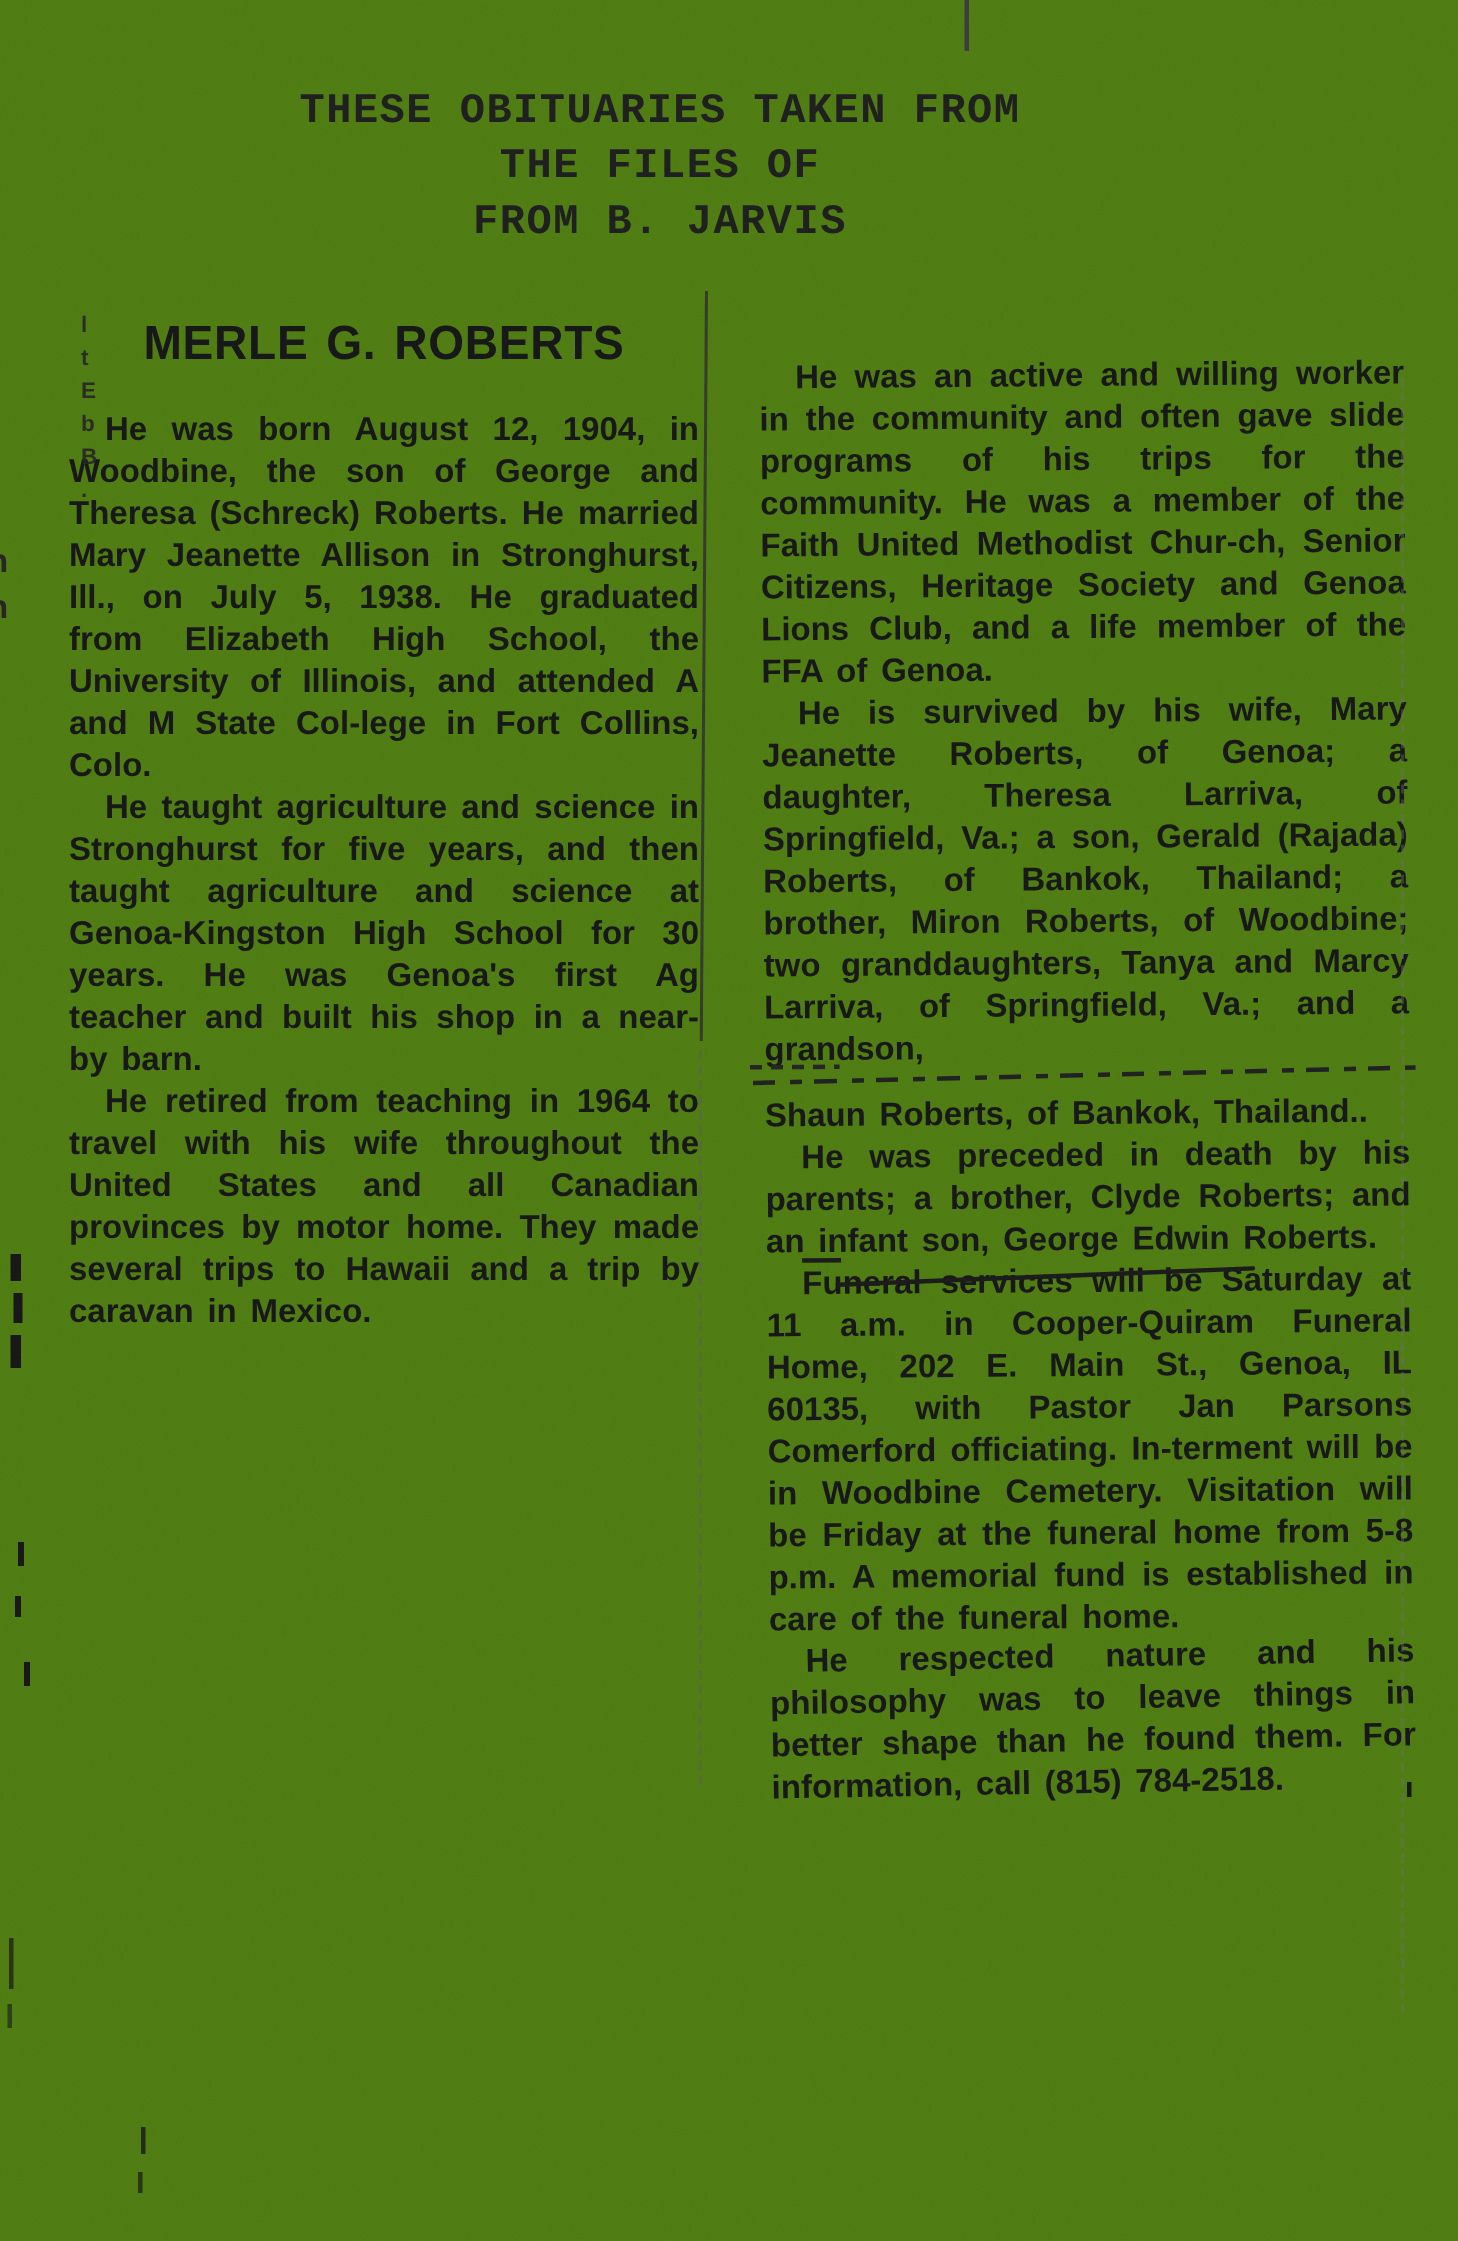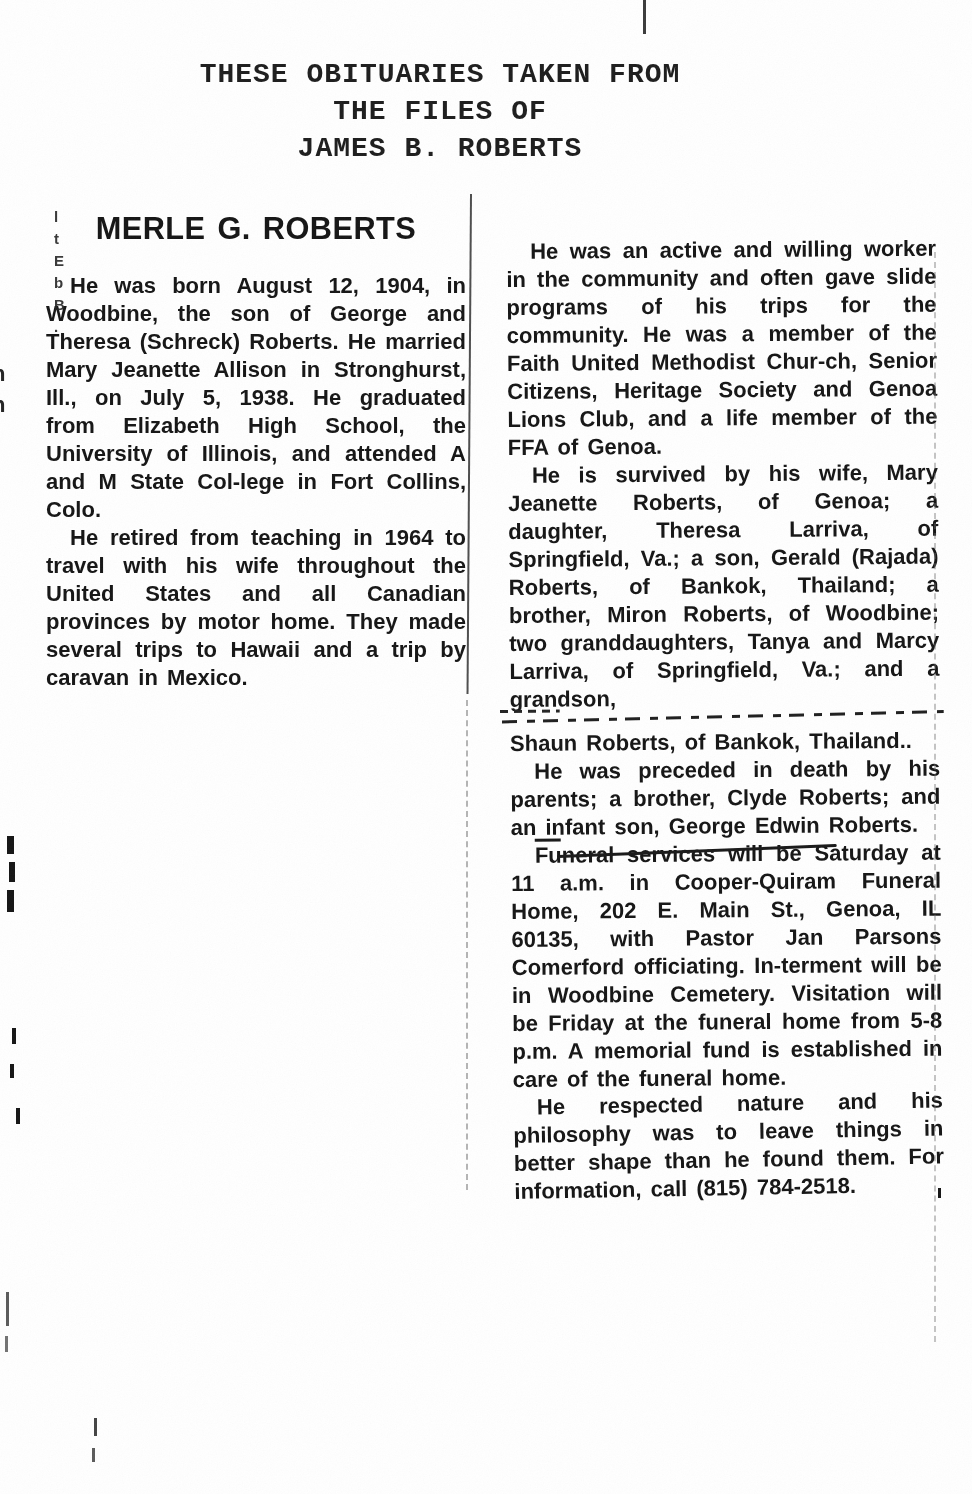--- a/index.html
+++ b/index.html
@@ -1,21 +1,21 @@
 <!DOCTYPE html>
 <html><head>
 <meta charset="utf-8">
 <style>
   html, body { margin: 0; padding: 0; background: #e9e9e7; }
   .page {
     position: relative;
     width: 972px;
     height: 1494px;
     margin: 0 auto;
-    background: #ffffff;
+    background: #4d7c0f;
     overflow: hidden;
     color: #161616;
   }
 
   
   .tw-header {
     position: absolute;
     left: 140px; top: 56px; width: 600px;
     text-align: center;
     font-family: "Liberation Mono", "DejaVu Sans Mono", monospace;
@@ -103,26 +103,27 @@
   .noise-svg { position: absolute; left: 0; top: 0; z-index: 6; pointer-events: none; }
 </style>
 </head>
 <body>
 
 <div class="page">
 
   <div class="tw-header">
     <div>THESE OBITUARIES TAKEN FROM</div>
     <div>THE FILES OF</div>
-    <div>JAMES B. ROBERTS</div>
+    <div>FROM B. JARVIS</div>
   </div>
 
   <div class="col col-left">
     <h1 class="headline">MERLE G. ROBERTS</h1>
     <p class="para">He was born August 12, 1904, in Woodbine, the son of George and Theresa (Schreck) Roberts. He married Mary Jeanette Allison in Stronghurst, Ill., on July 5, 1938. He graduated from Elizabeth High School, the University of Illinois, and attended A and M State Col-lege in Fort Collins, Colo.</p>
+    <p class="para">He taught agriculture and science in Stronghurst for five years, and then taught agriculture and science at Genoa-Kingston High School for 30 years. He was Genoa's first Ag teacher and built his shop in a near-by barn.</p>
     <p class="para">He retired from teaching in 1964 to travel with his wife throughout the United States and all Canadian provinces by motor home. They made several trips to Hawaii and a trip by caravan in Mexico.</p>
   </div>
 
   <div class="col col-right">
     <p class="para">He was an active and willing worker in the community and often gave slide programs of his trips for the community. He was a member of the Faith United Methodist Chur-ch, Senior Citizens, Heritage Society and Genoa Lions Club, and a life member of the FFA of Genoa.</p>
     <p class="para">He is survived by his wife, Mary Jeanette Roberts, of Genoa; a daughter, Theresa Larriva, of Springfield, Va.; a son, Gerald (Rajada) Roberts, of Bankok, Thailand; a brother, Miron Roberts, of Woodbine; two granddaughters, Tanya and Marcy Larriva, of Springfield, Va.; and a grandson,</p>
     <p class="para no-indent cont">Shaun Roberts, of Bankok, Thailand..
       <span class="torn-line"></span>
       <span class="torn-line-2"></span>
     </p>

